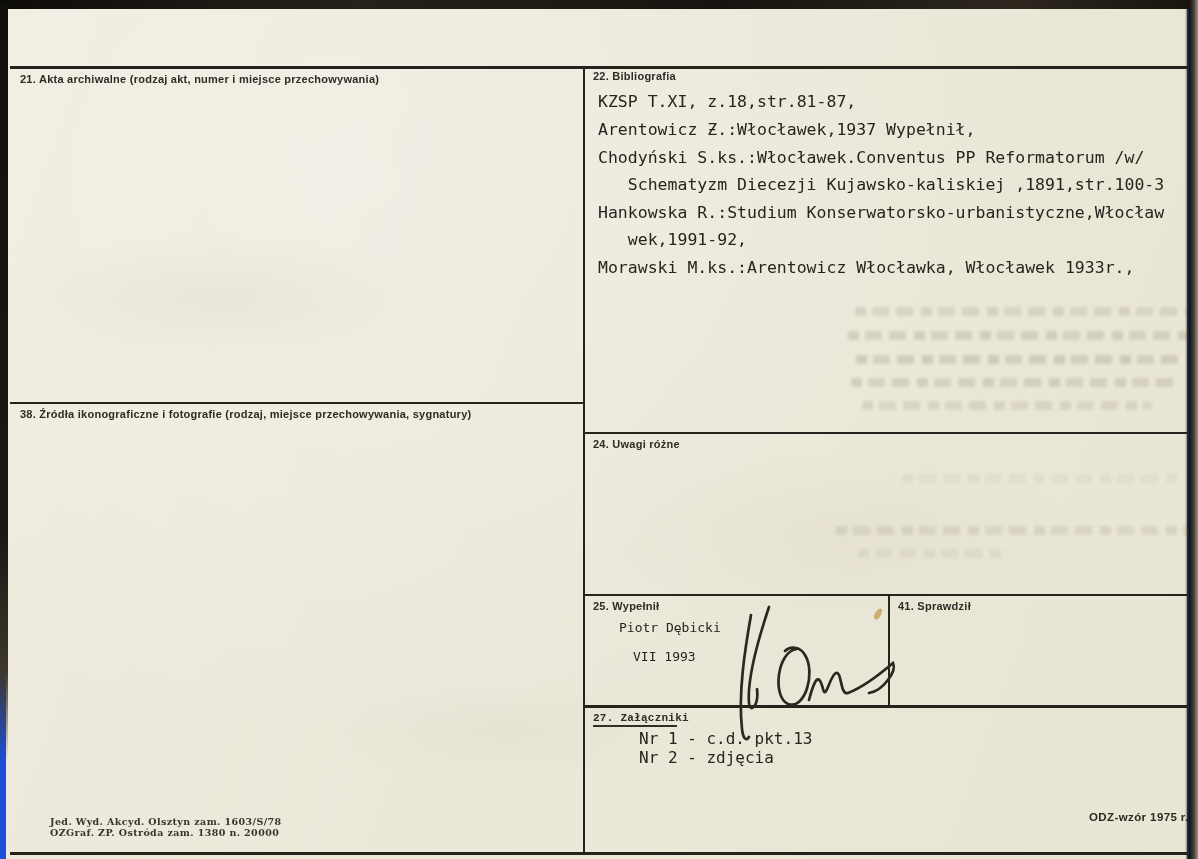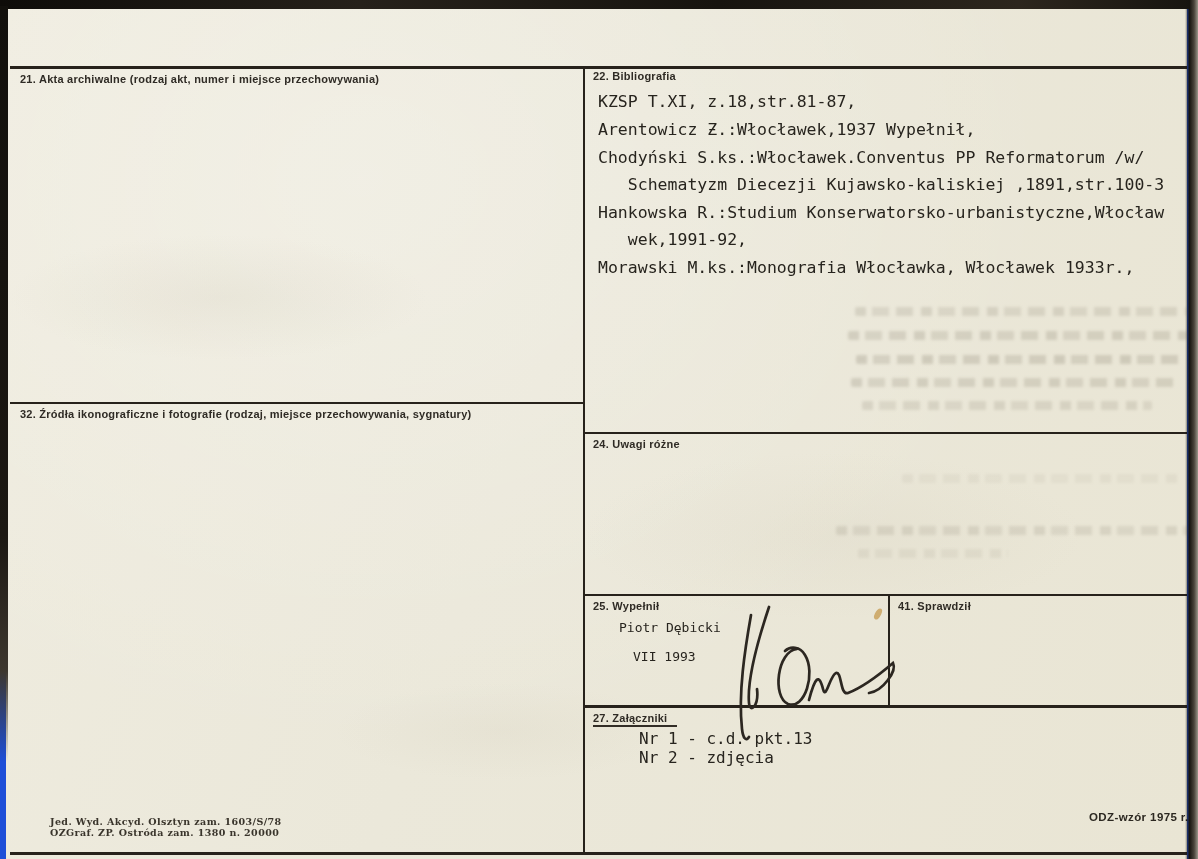--- a/index.html
+++ b/index.html
@@ -86,34 +86,34 @@
     <div class="vline" style="left:577px;top:58px;height:788px;"></div>
     <div class="hline" style="left:4px;top:394px;width:575px;"></div>
     <div class="hline" style="left:577px;top:424px;width:604px;"></div>
     <div class="hline" style="left:577px;top:586px;width:604px;"></div>
     <div class="vline" style="left:882px;top:586px;height:113px;"></div>
     <div class="hline" style="left:577px;top:697px;width:604px;height:2.5px;"></div>
     <div class="hline" style="left:4px;top:844px;width:1177px;height:2.5px;"></div>
 
     <div class="hd" style="left:14px;top:65px;">21. Akta archiwalne (rodzaj akt, numer i miejsce przechowywania)</div>
     <div class="hd" style="left:587px;top:62px;">22. Bibliografia</div>
-    <div class="hd" style="left:14px;top:400px;">32. Źródła ikonograficzne i fotografie (rodzaj, miejsce przechowywania, sygnatury)</div>
+    <div class="hd" style="left:14px;top:400px;">38. Źródła ikonograficzne i fotografie (rodzaj, miejsce przechowywania, sygnatury)</div>
     <div class="hd" style="left:587px;top:430px;">24. Uwagi różne</div>
     <div class="hd" style="left:587px;top:592px;">25. Wypełnił</div>
     <div class="hd" style="left:892px;top:592px;">41. Sprawdził</div>
-    <div class="hd" style="left:587px;top:704px;">27. Załączniki</div>
+    <div class="hd" style="left:587px;top:704px;font-family:Liberation Mono, monospace;">27. Załączniki</div>
     <div class="u27" style="left:587px;top:717px;width:84px;"></div>
 
     <div class="mono biblio" style="left:592px;top:80px;">KZSP T.XI, z.18,str.81-87,</div>
     <div class="mono biblio" style="left:592px;top:108px;">Arentowicz Ƶ.:Włocławek,1937 Wypełnił,</div>
     <div class="mono biblio" style="left:592px;top:136px;">Chodyński S.ks.:Włocławek.Conventus PP Reformatorum /w/</div>
     <div class="mono biblio" style="left:592px;top:163px;">   Schematyzm Diecezji Kujawsko-kaliskiej ,1891,str.100-3</div>
     <div class="mono biblio" style="left:592px;top:191px;">Hankowska R.:Studium Konserwatorsko-urbanistyczne,Włocław</div>
     <div class="mono biblio" style="left:592px;top:218px;">   wek,1991-92,</div>
-    <div class="mono biblio" style="left:592px;top:246px;">Morawski M.ks.:Monografia Włocławka, Włocławek 1933r.,</div>
+    <div class="mono biblio" style="left:592px;top:246px;">Morawski M.ks.:Arentowicz Włocławka, Włocławek 1933r.,</div>
 
     <div class="mono filled" style="left:613px;top:605px;">Piotr Dębicki</div>
     <div class="mono filled" style="left:627px;top:634px;">VII 1993</div>
 
     <svg class="sig" width="196" height="152" viewBox="0 0 196 152">
       <path d="M 42 14 C 36 48, 29 92, 33 128 C 34 137, 37 141, 40 136"></path>
       <path d="M 60 6 C 50 36, 38 78, 40 102 C 41 113, 50 105, 48 88"></path>
       <path d="M 88 48 C 68 50, 63 96, 79 103 C 96 109, 107 72, 96 54 C 91 45, 81 45, 76 50"></path>
       <path d="M 100 99 C 106 76, 110 72, 114 88 C 117 100, 121 74, 127 72 C 133 70, 131 95, 139 92 C 152 87, 170 74, 184 62 C 188 70, 174 90, 160 92"></path>
     </svg>

